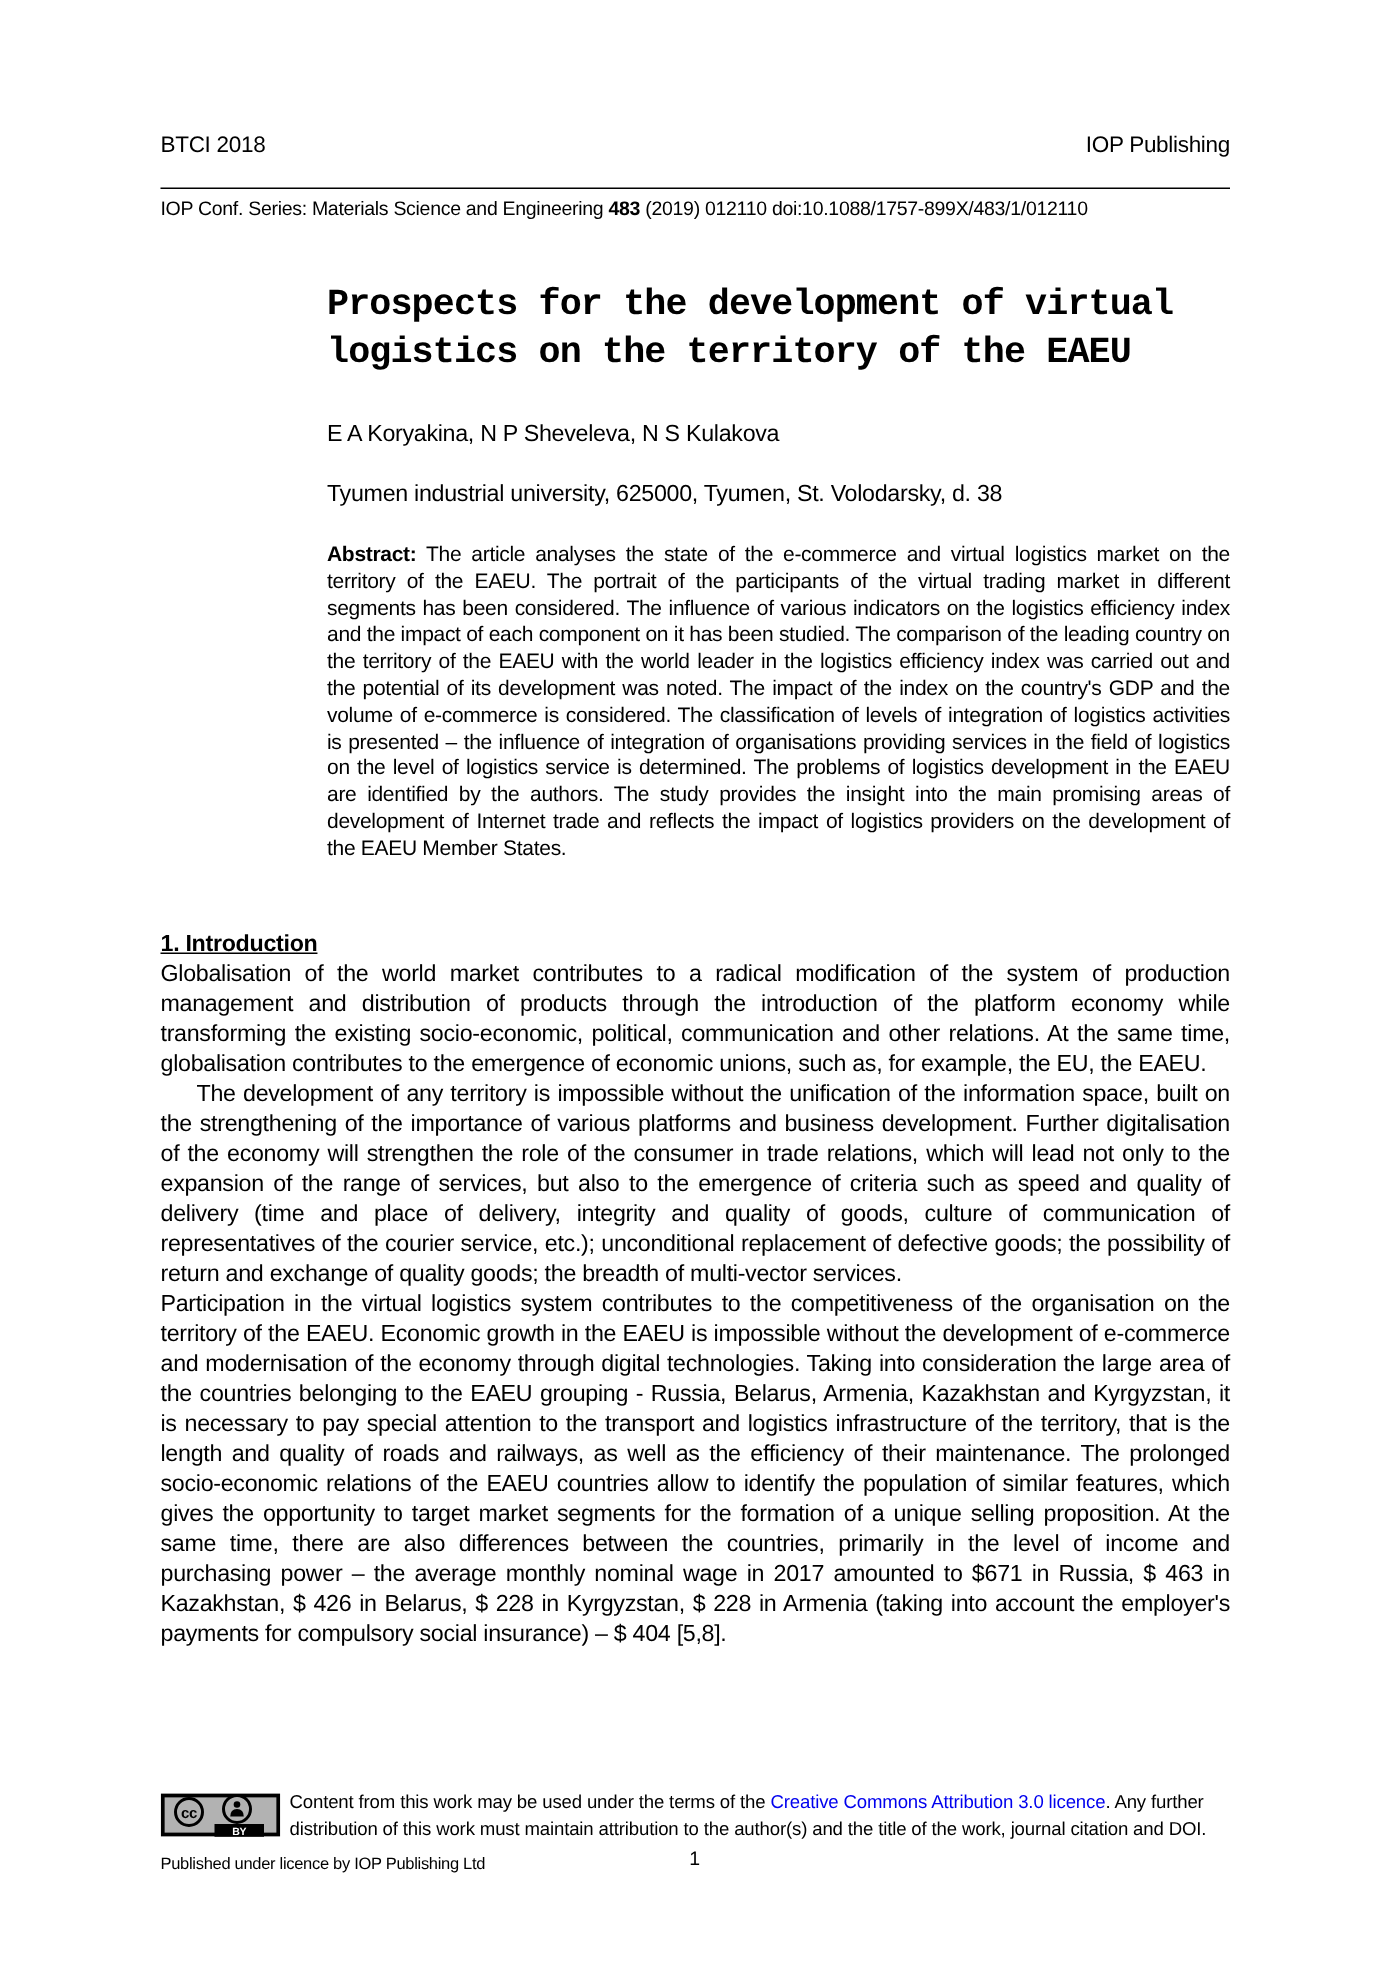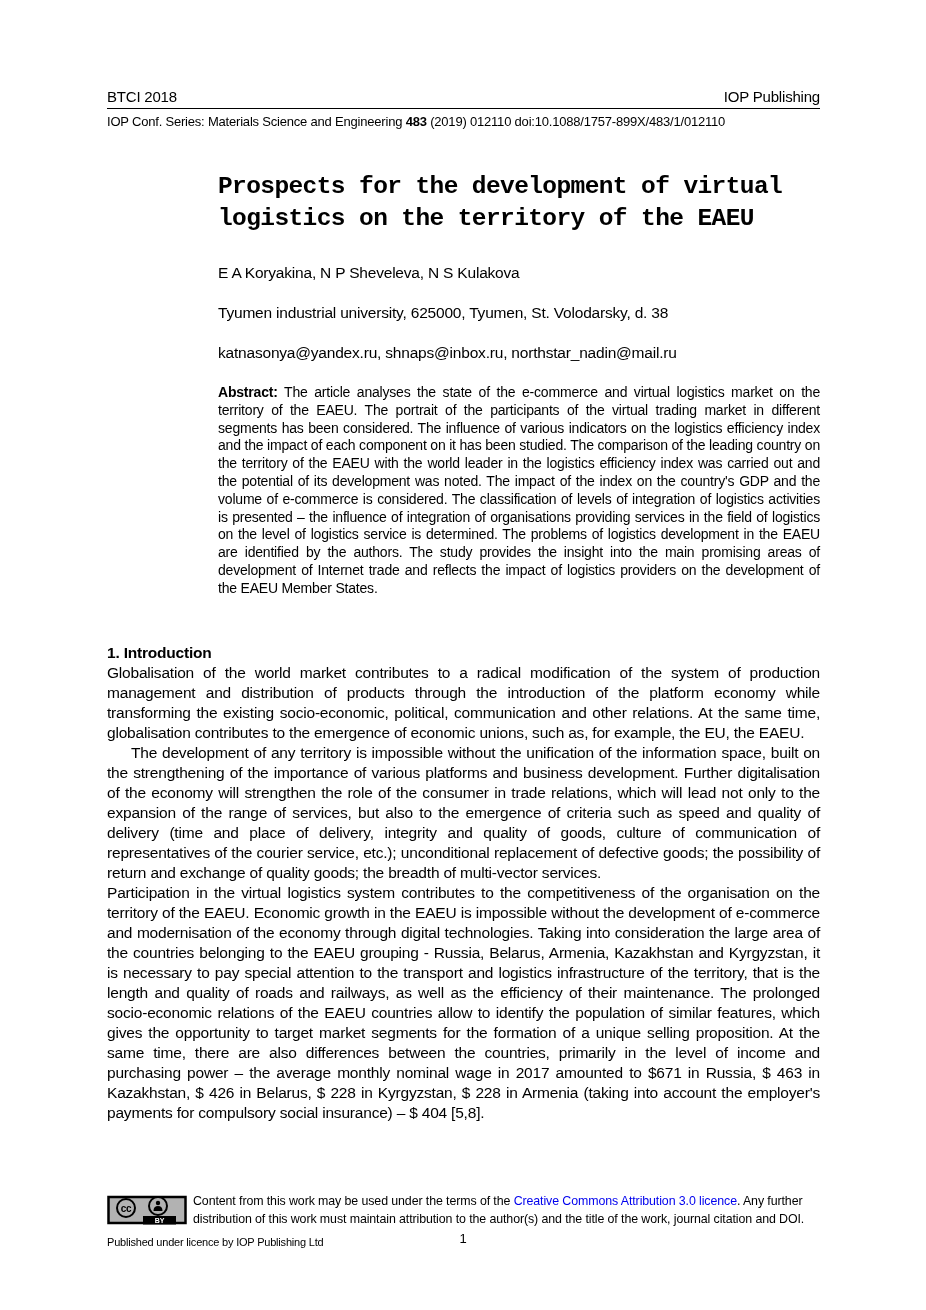--- a/index.html
+++ b/index.html
@@ -18,21 +18,21 @@
     padding: 88px 106px 0 107px;
     letter-spacing: -0.2px;
     overflow: hidden;
   }
   
   .header-row {
     display: flex;
     justify-content: space-between;
     font-size: 15px;
     line-height: 17px;
-    padding-bottom: 3px;
+    padding-bottom: 20px;
     border-bottom: 1.5px solid #000;
   }
   .journal-line {
     font-size: 13px;
     line-height: 17px;
     margin-top: 4px;
     white-space: nowrap;
   }
   
   .article-title {
@@ -55,21 +55,21 @@
     text-align: justify;
   }
   .abstract b { letter-spacing: -0.2px; }
   
   .section-heading {
     margin: 0;
     font-size: 15.5px;
     font-weight: bold;
     line-height: 20px;
   }
-  .section-heading.first { margin-top: 45px; }
+  .section-heading.first { margin-top: 45px; text-decoration: underline; }
   .section-heading.gap   { margin-top: 20px; }
   .body-par {
     margin: 0;
     font-size: 15.5px;
     line-height: 20px;
     text-align: justify;
   }
   .body-par.indent { text-indent: 24px; }
   
   .footer {
@@ -117,21 +117,20 @@
     <div class="journal-line">
       <span>IOP Conf. Series: Materials Science and Engineering</span>
       <b>483</b>
       <span>(2019) 012110 doi:10.1088/1757-899X/483/1/012110</span>
     </div>
   </div>
 
   <h1 class="article-title">Prospects for the development of virtual logistics on the territory of the EAEU</h1>
   <div class="byline">E A Koryakina, N P Sheveleva, N S Kulakova</div>
   <div class="affiliation">Tyumen industrial university, 625000, Tyumen, St. Volodarsky, d. 38</div>
-  <div class="emails">katnasonya@yandex.ru, shnaps@inbox.ru, northstar_nadin@mail.ru</div>
 
   <p class="abstract">
     <b>Abstract:</b>
     <span>The article analyses the state of the e-commerce and virtual logistics market on the territory of the EAEU. The portrait of the participants of the virtual trading market in different segments has been considered. The influence of various indicators on the logistics efficiency index and the impact of each component on it has been studied. The comparison of the leading country on the territory of the EAEU with the world leader in the logistics efficiency index was carried out and the potential of its development was noted. The impact of the index on the country's GDP and the volume of e-commerce is considered. The classification of levels of integration of logistics activities is presented – the influence of integration of organisations providing services in the field of logistics on the level of logistics service is determined. The problems of logistics development in the EAEU are identified by the authors. The study provides the insight into the main promising areas of development of Internet trade and reflects the impact of logistics providers on the development of the EAEU Member States.</span>
   </p>
 
   <h2 class="section-heading first">1. Introduction</h2>
   <p class="body-par">Globalisation of the world market contributes to a radical modification of the system of production management and distribution of products through the introduction of the platform economy while transforming the existing socio-economic, political, communication and other relations. At the same time, globalisation contributes to the emergence of economic unions, such as, for example, the EU, the EAEU.</p>
   <p class="body-par indent">The development of any territory is impossible without the unification of the information space, built on the strengthening of the importance of various platforms and business development. Further digitalisation of the economy will strengthen the role of the consumer in trade relations, which will lead not only to the expansion of the range of services, but also to the emergence of criteria such as speed and quality of delivery (time and place of delivery, integrity and quality of goods, culture of communication of representatives of the courier service, etc.); unconditional replacement of defective goods; the possibility of return and exchange of quality goods; the breadth of multi-vector services.</p>
 

